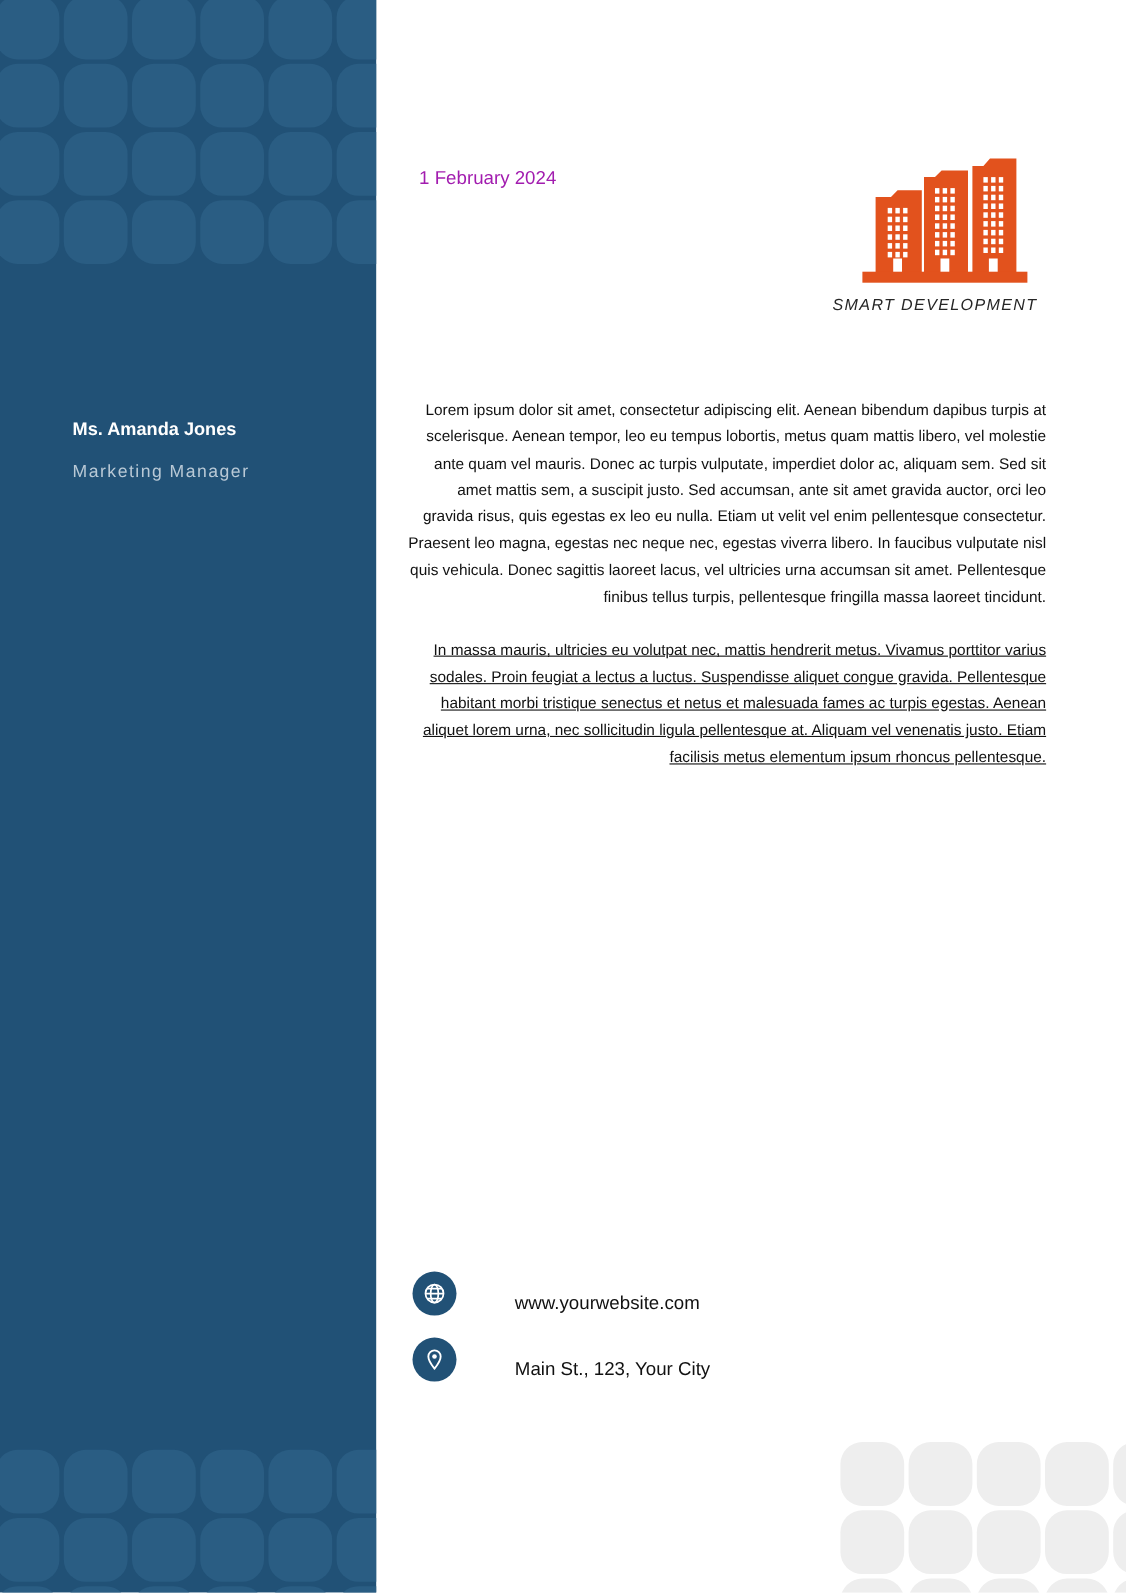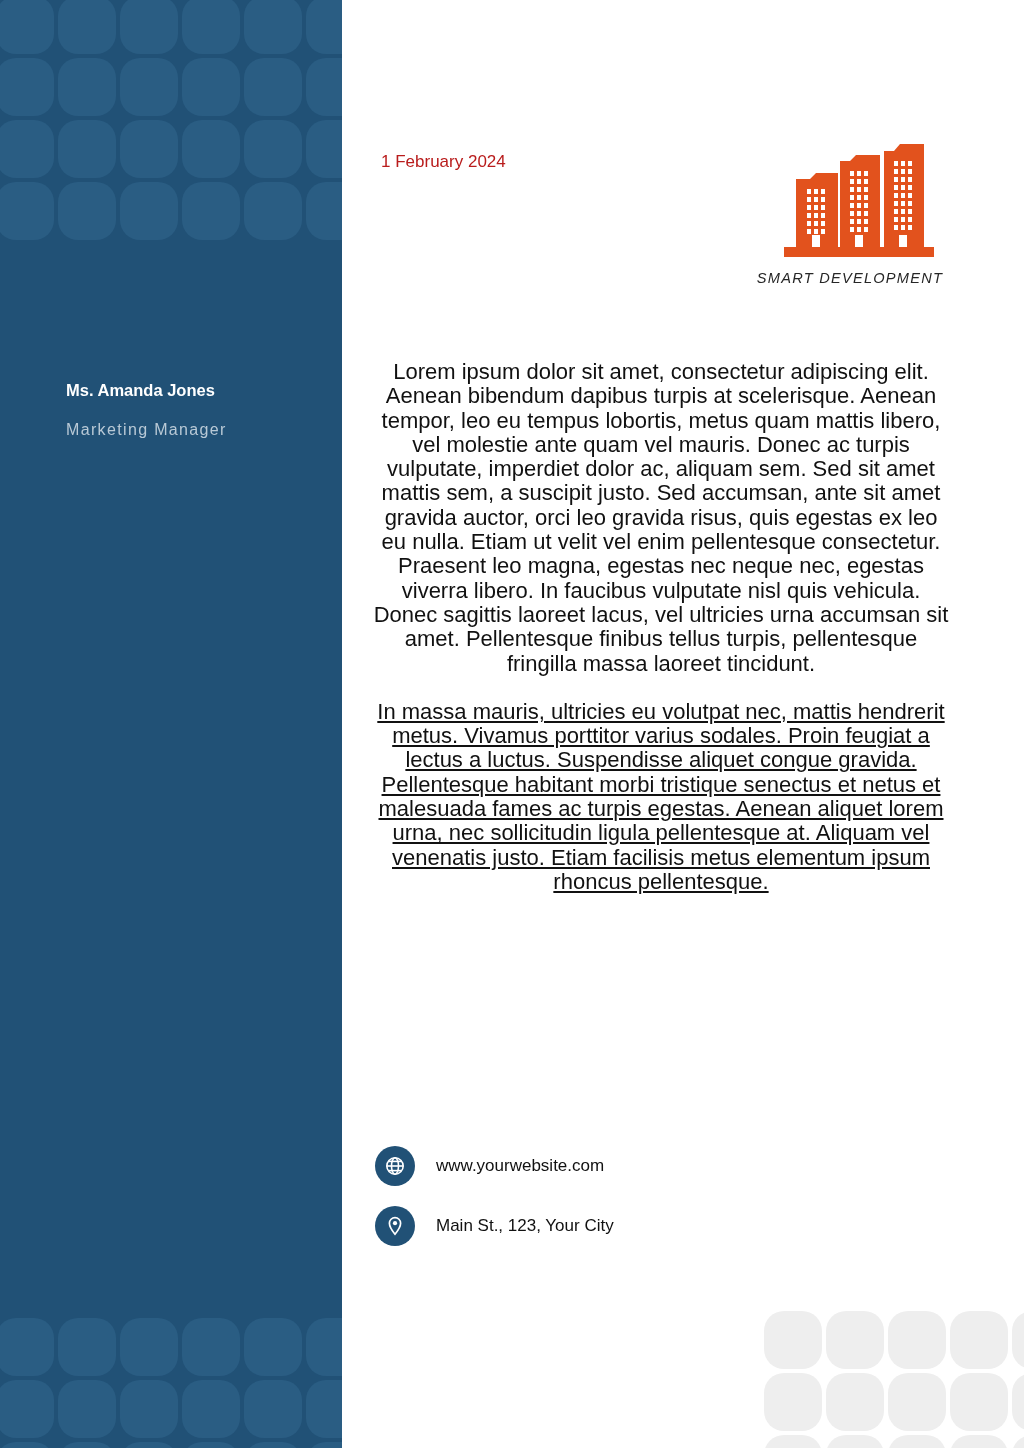--- a/index.html
+++ b/index.html
@@ -80,21 +80,21 @@
     line-height: 25px;
     margin-top: 14px;
   }
 
   
   .date {
     position: absolute;
     left: 381px;
     top: 150px;
     font-size: 17px;
-    color: #b91c1c;
+    color: #a21caf;
     line-height: 24px;
   }
 
   .logo-wrap {
     position: absolute;
     left: 752px;
     top: 143px;
     width: 196px;
     text-align: center;
   }
@@ -114,39 +114,40 @@
   }
 
   
   .body-col {
     position: absolute;
     left: 371px;
     top: 360px;
     width: 580px;
   }
   .body-col p {
-    font-size: 22px;
+    font-size: 14px;
     line-height: 24.3px;
     color: #111111;
     margin: 0 0 24px 0;
-    text-align: center;
+    text-align: right;
   }
   .body-col p:last-child { margin-bottom: 0; text-decoration: underline; }
 
   
   .contacts {
     position: absolute;
     left: 375px;
     top: 1136px;
     width: 540px;
   }
   .contact-row {
     display: flex;
-    align-items: center;
+    align-items: flex-end;
     height: 60px;
+    gap: 32px;
   }
   .contact-icon {
     width: 40px; height: 40px;
     border-radius: 50%;
     background: #215176;
     display: flex;
     align-items: center;
     justify-content: center;
     flex: 0 0 auto;
   }

